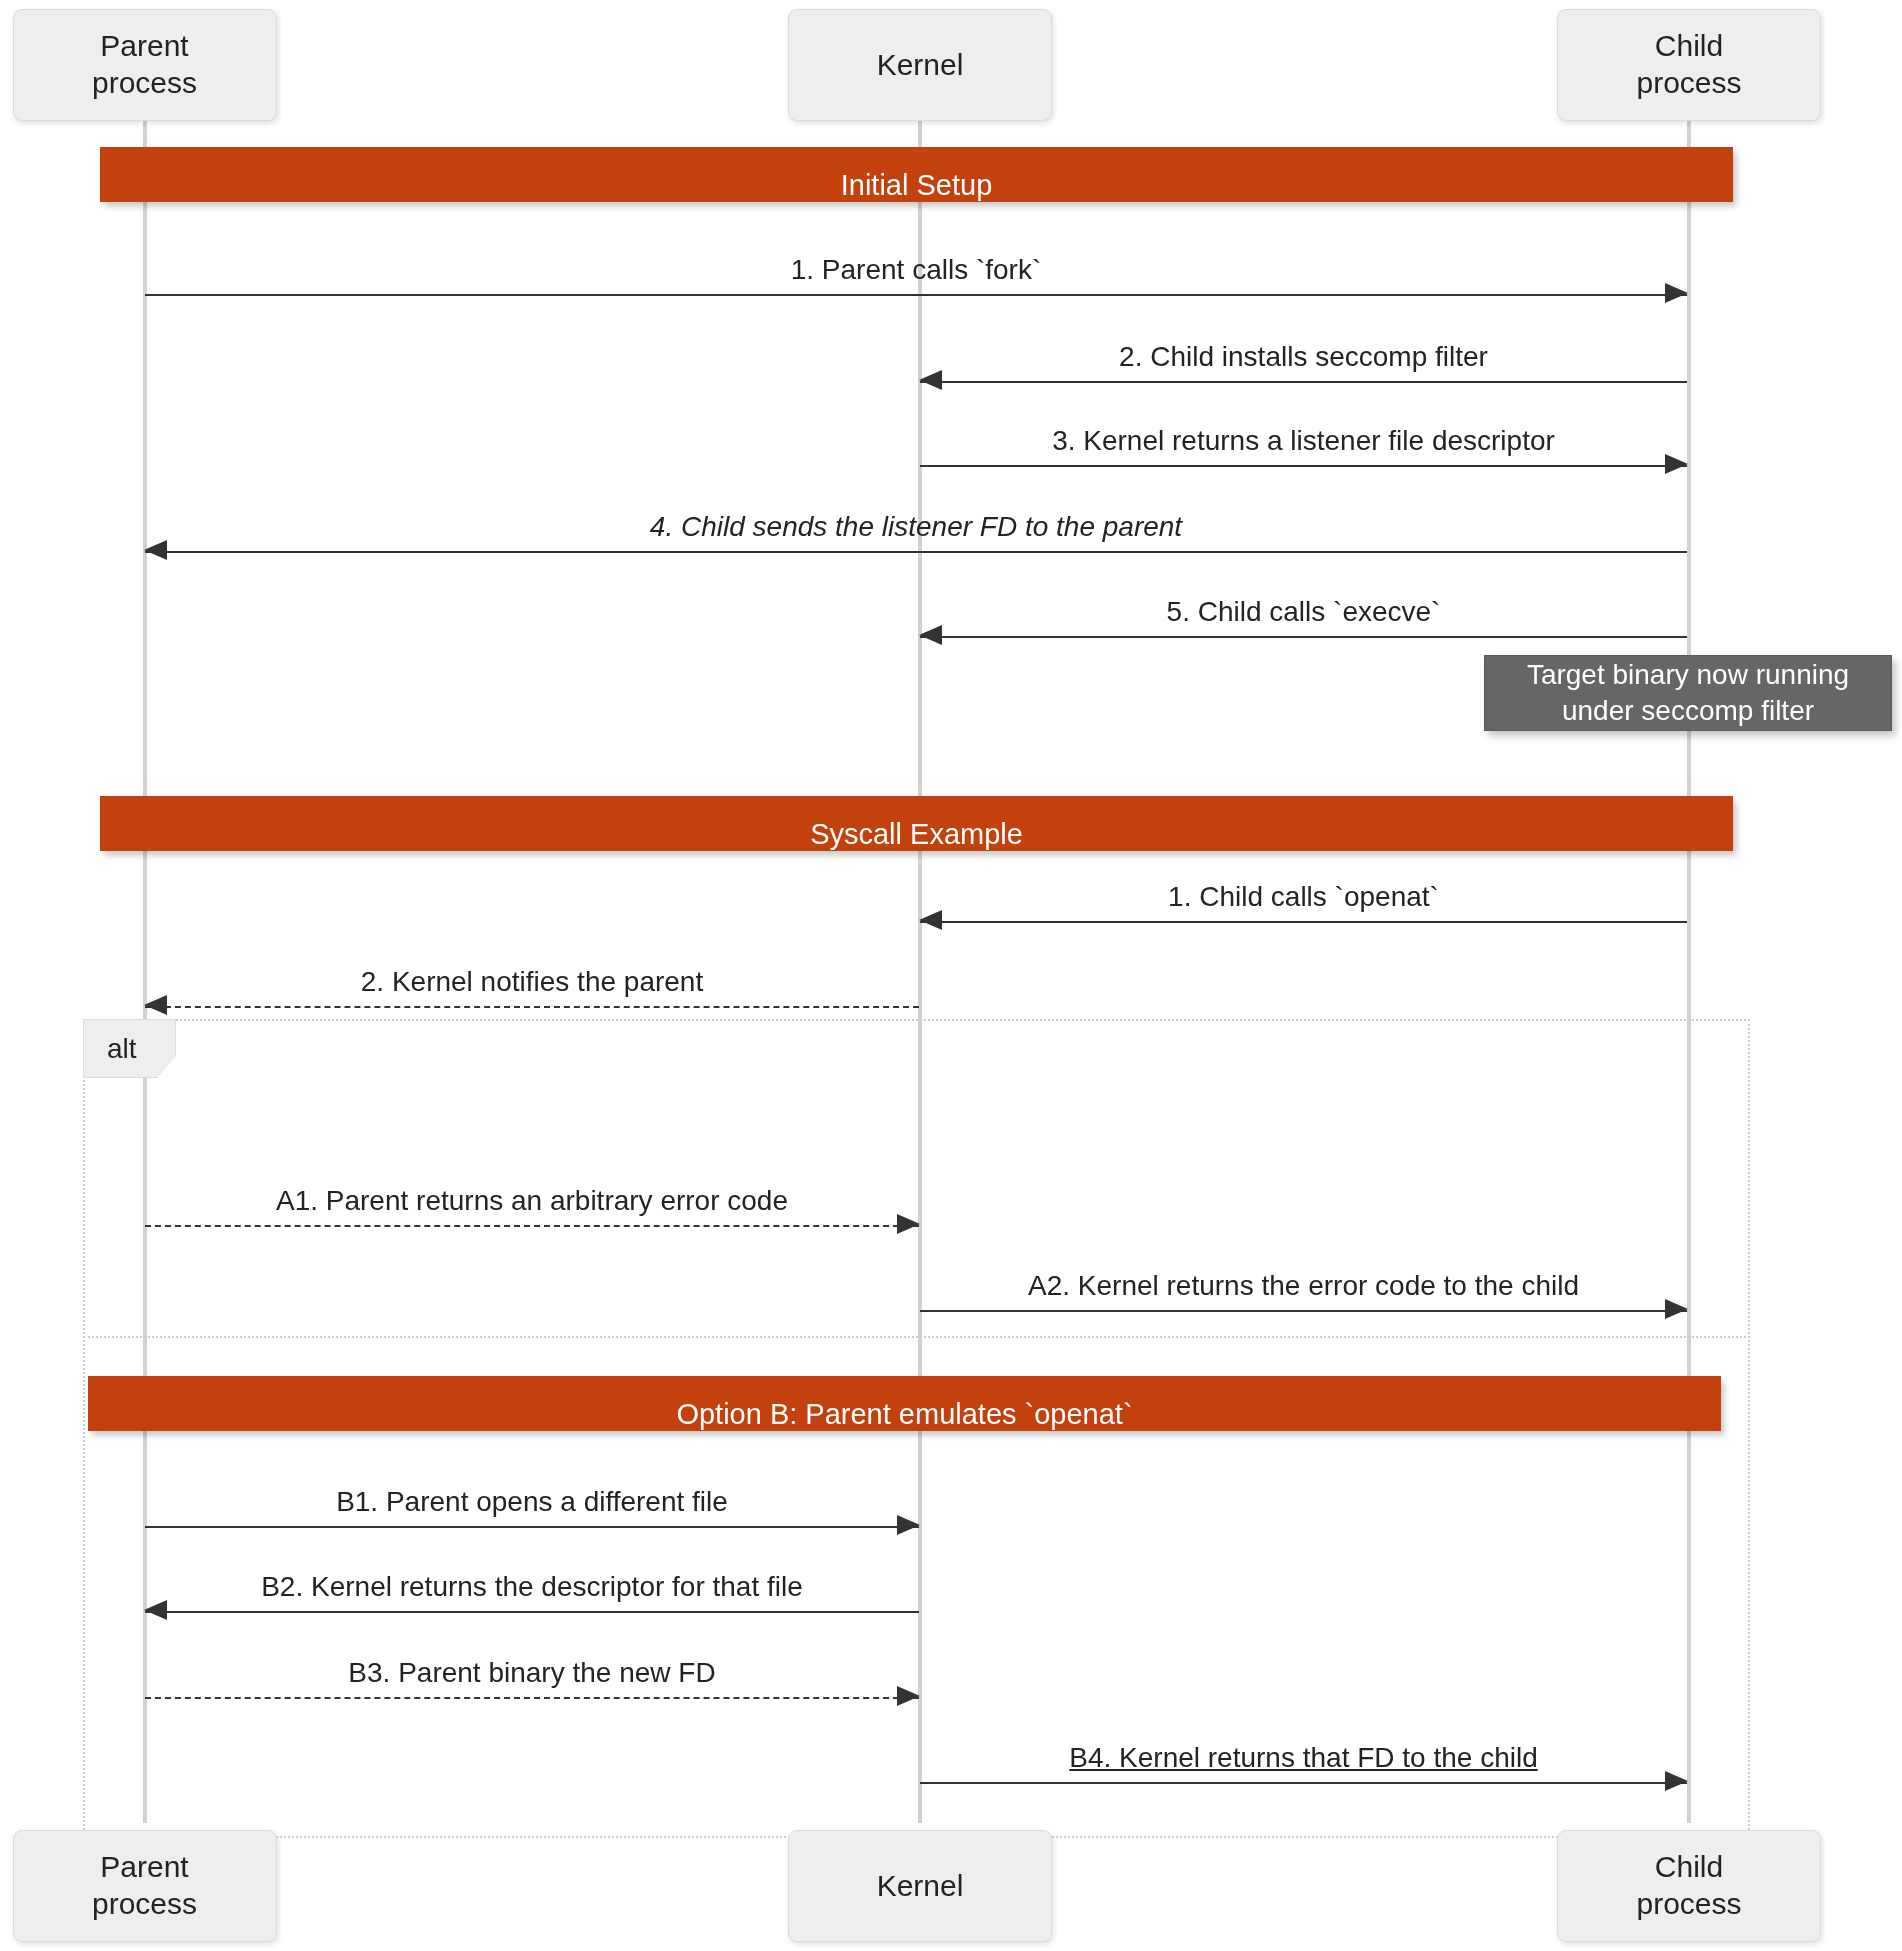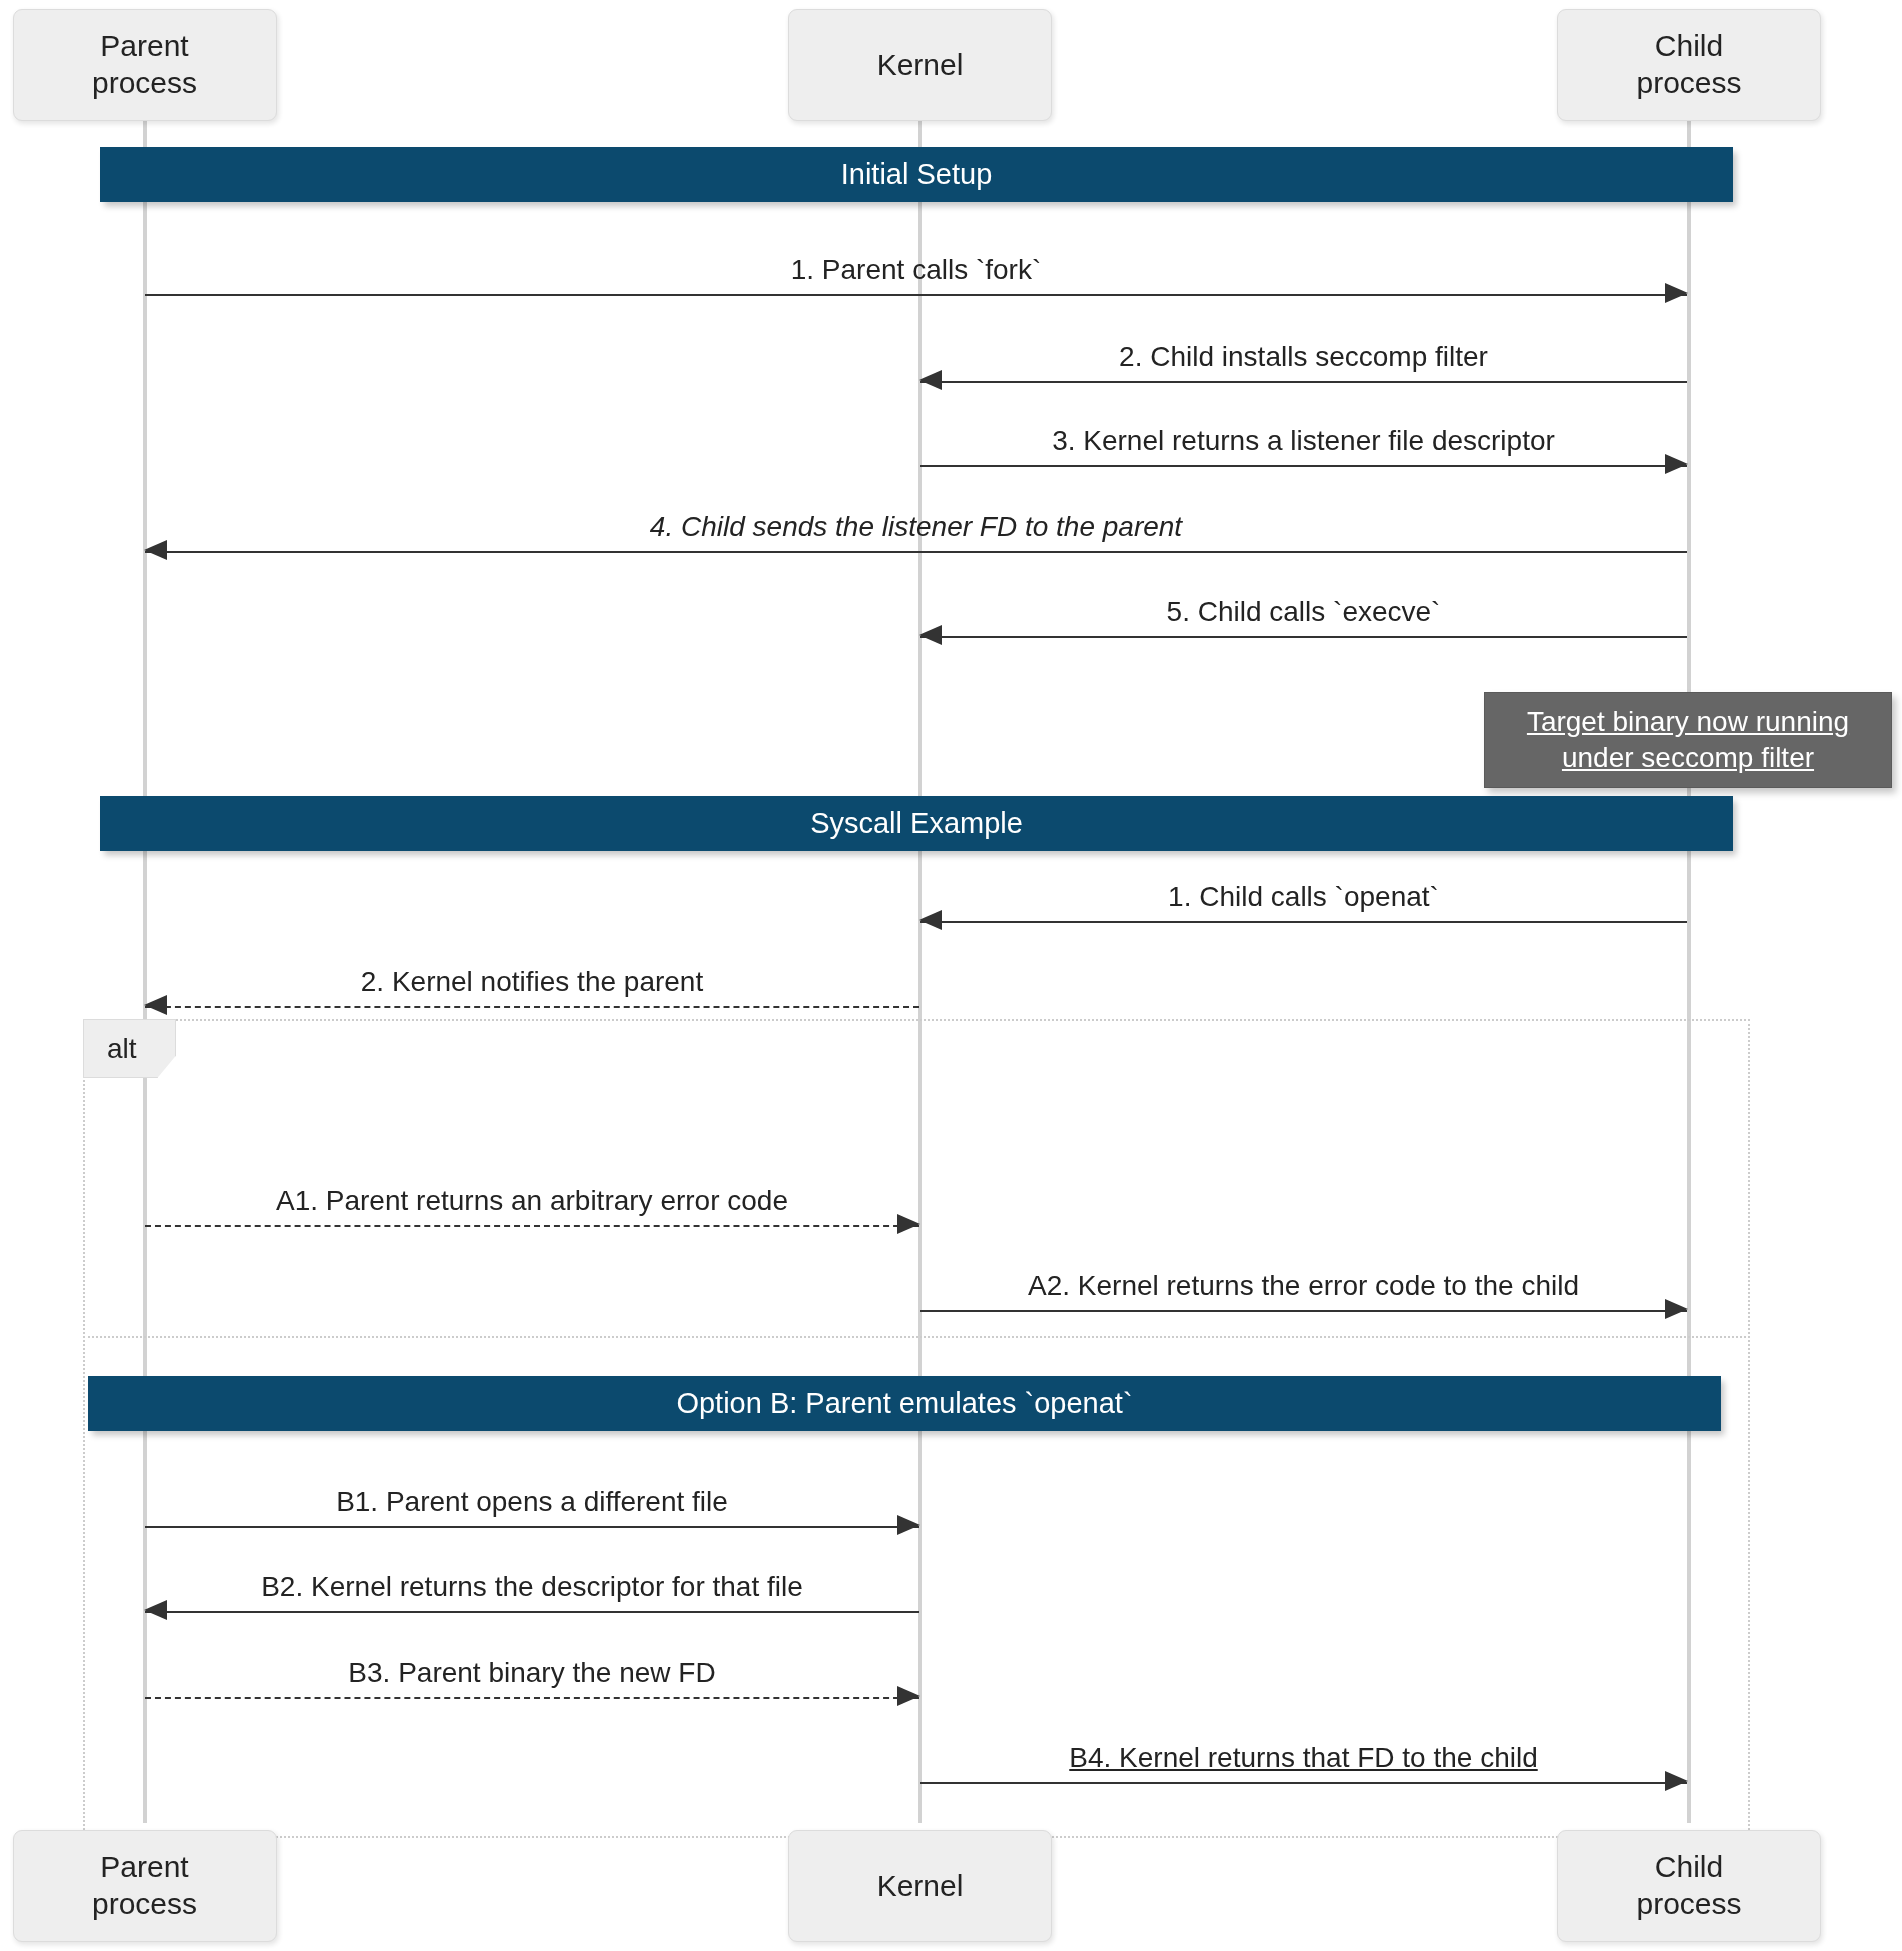--- a/index.html
+++ b/index.html
@@ -42,24 +42,24 @@
     color: #232323;
     font-size: 30px;
     line-height: 1.22;
     box-shadow: 1.8px 2.7px 5.3px rgba(0,0,0,0.10);
   }
   .actor-label { pointer-events: none; white-space: pre-line; }
 
   
   .sectionbar {
     position: absolute;
-    background: #0c4a6e;
+    background: #c2410c;
     color: #ffffff;
     display: flex;
-    align-items: center;
+    align-items: flex-end;
     justify-content: center;
     font-size: 29px;
     box-sizing: border-box;
     box-shadow: 3.6px 4.5px 6.2px rgba(0,0,0,0.22);
   }
 
   
   .note {
     position: absolute;
     background: #666666;
@@ -190,21 +190,21 @@
     <div class="msg-line" style="width:1542px;"></div>
     <div class="arrowhead left"></div>
   </div>
 
   <div class="msg" style="left:920px; top:636px; width:767px;">
     <div class="msg-label" style="top:-40px;">5. Child calls `execve`</div>
     <div class="msg-line" style="width:767px;"></div>
     <div class="arrowhead left"></div>
   </div>
 
-  <div class="note" style="left:1484px; top:692px; width:408px; height:96px;text-decoration:underline;">
+  <div class="note" style="left:1484px; top:655px; width:408px; height:76px;">
     <span>Target binary now running
 under seccomp filter</span>
   </div>
 
   <div class="sectionbar" style="left:100px; top:772px; width:1633px; height:55px;margin-top:24px;">
     <span>Syscall Example</span>
   </div>
 
   <div class="msg" style="left:920px; top:921px; width:767px;">
     <div class="msg-label" style="top:-40px;">1. Child calls `openat`</div>

